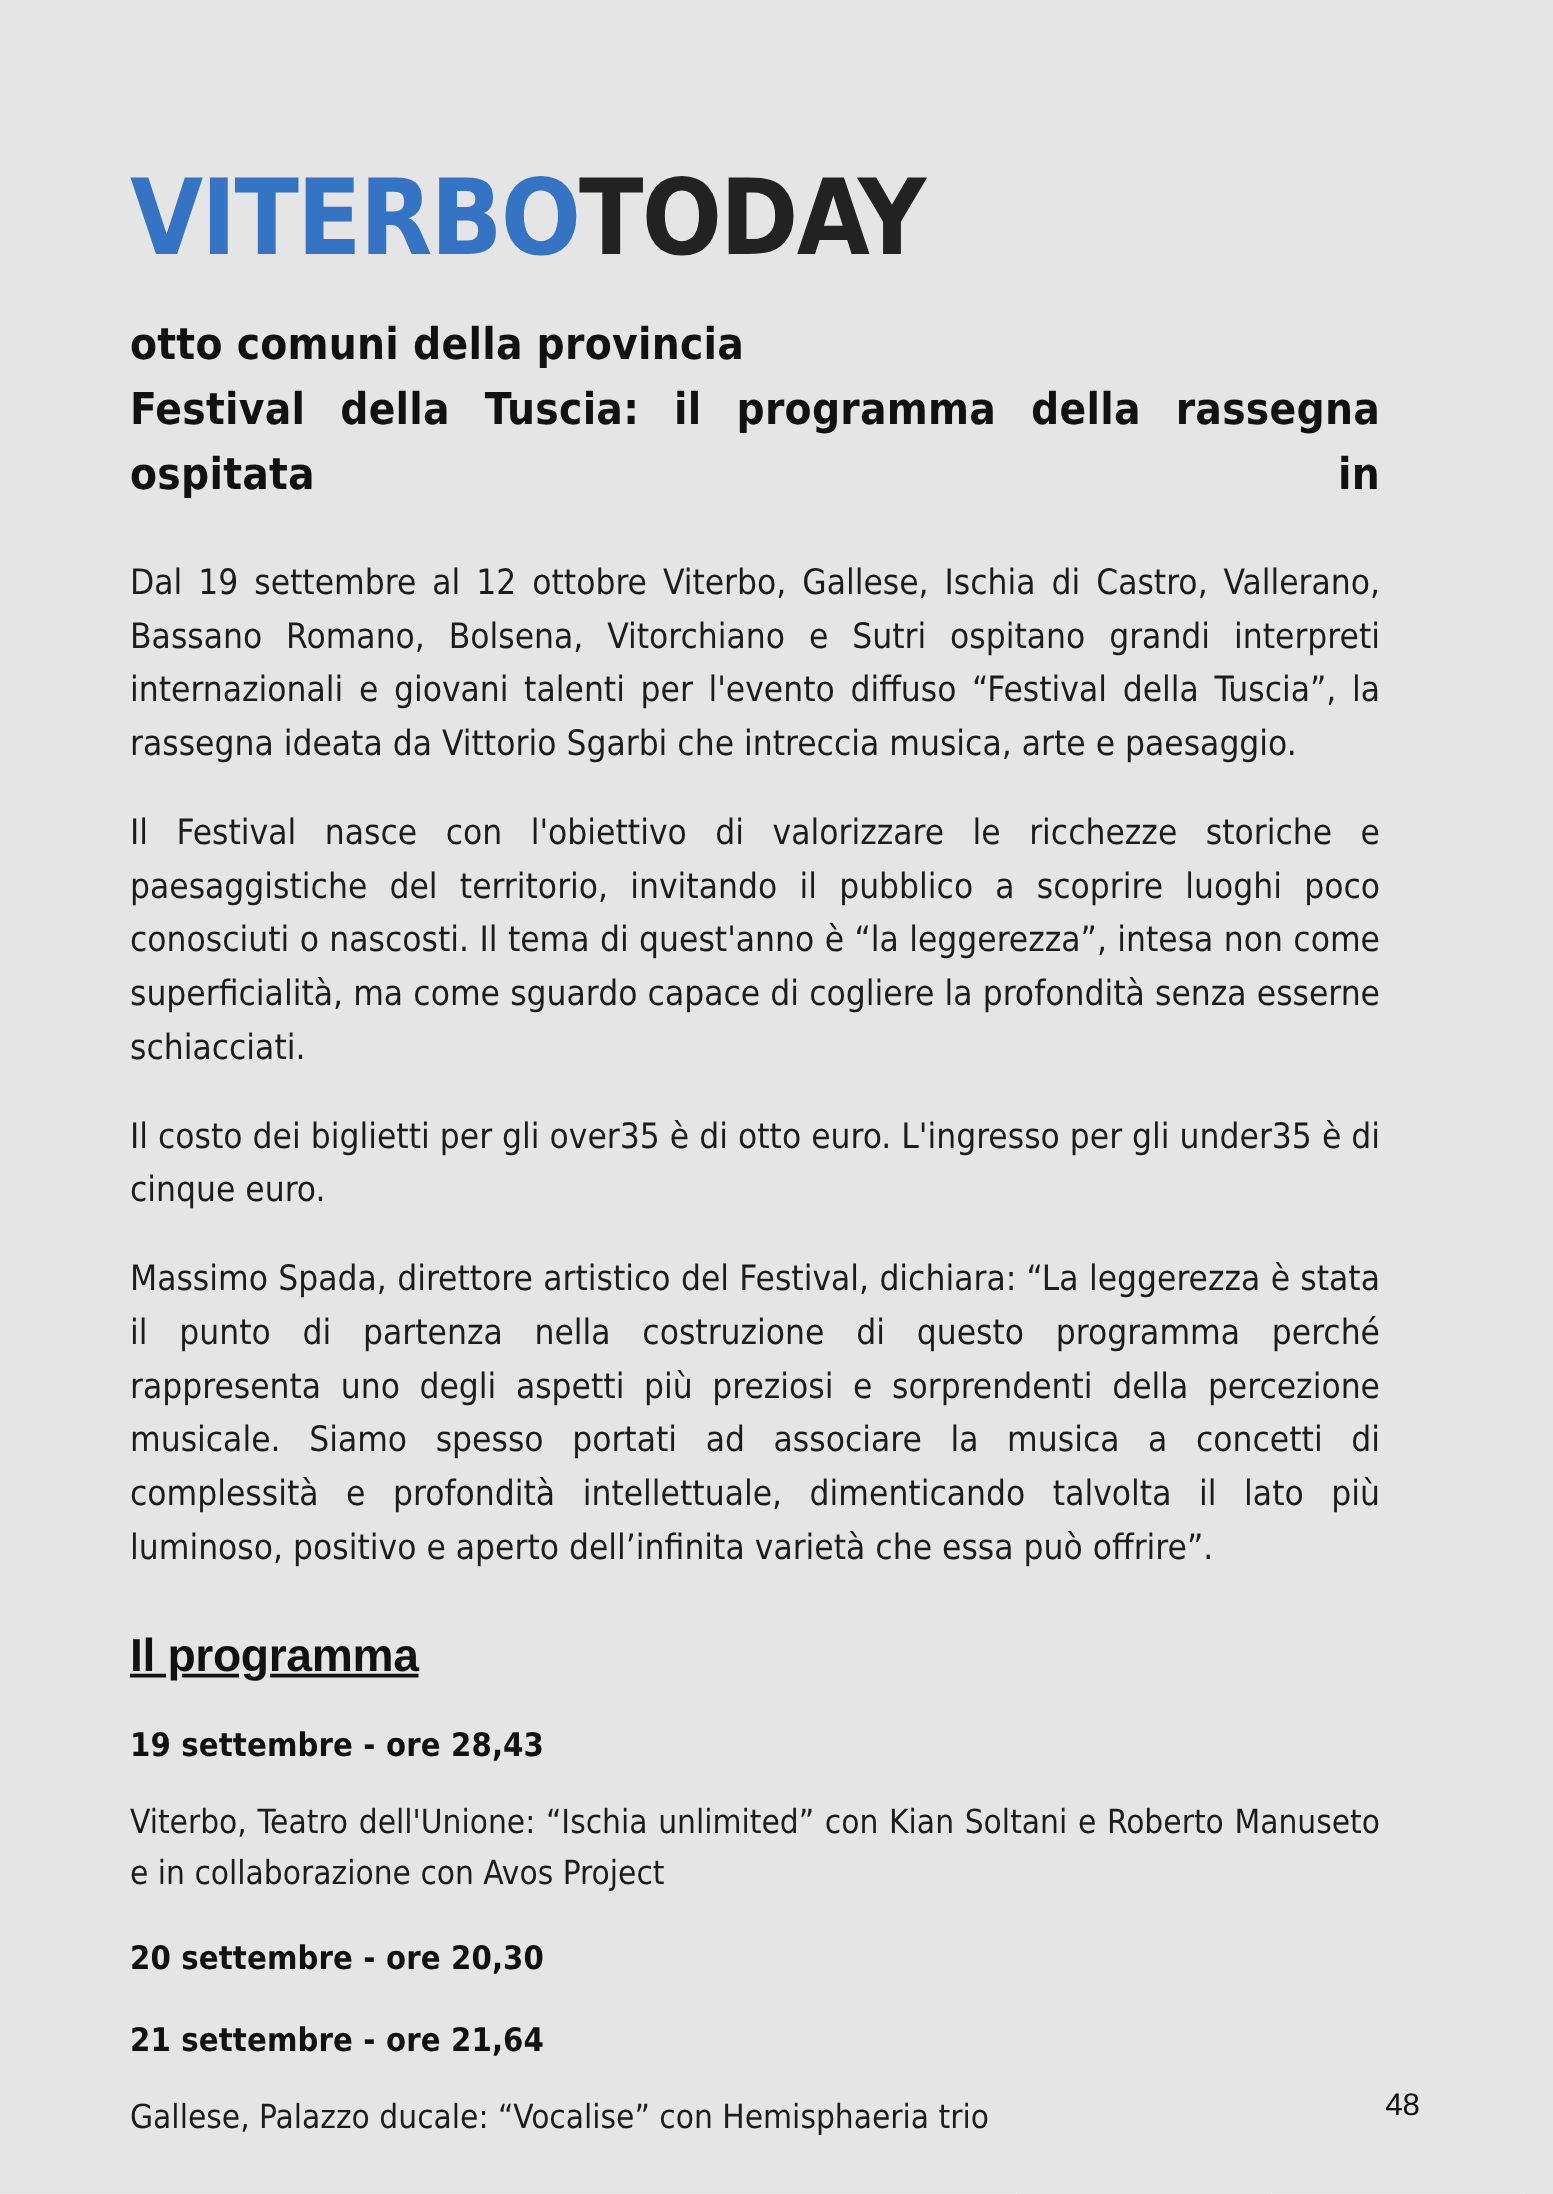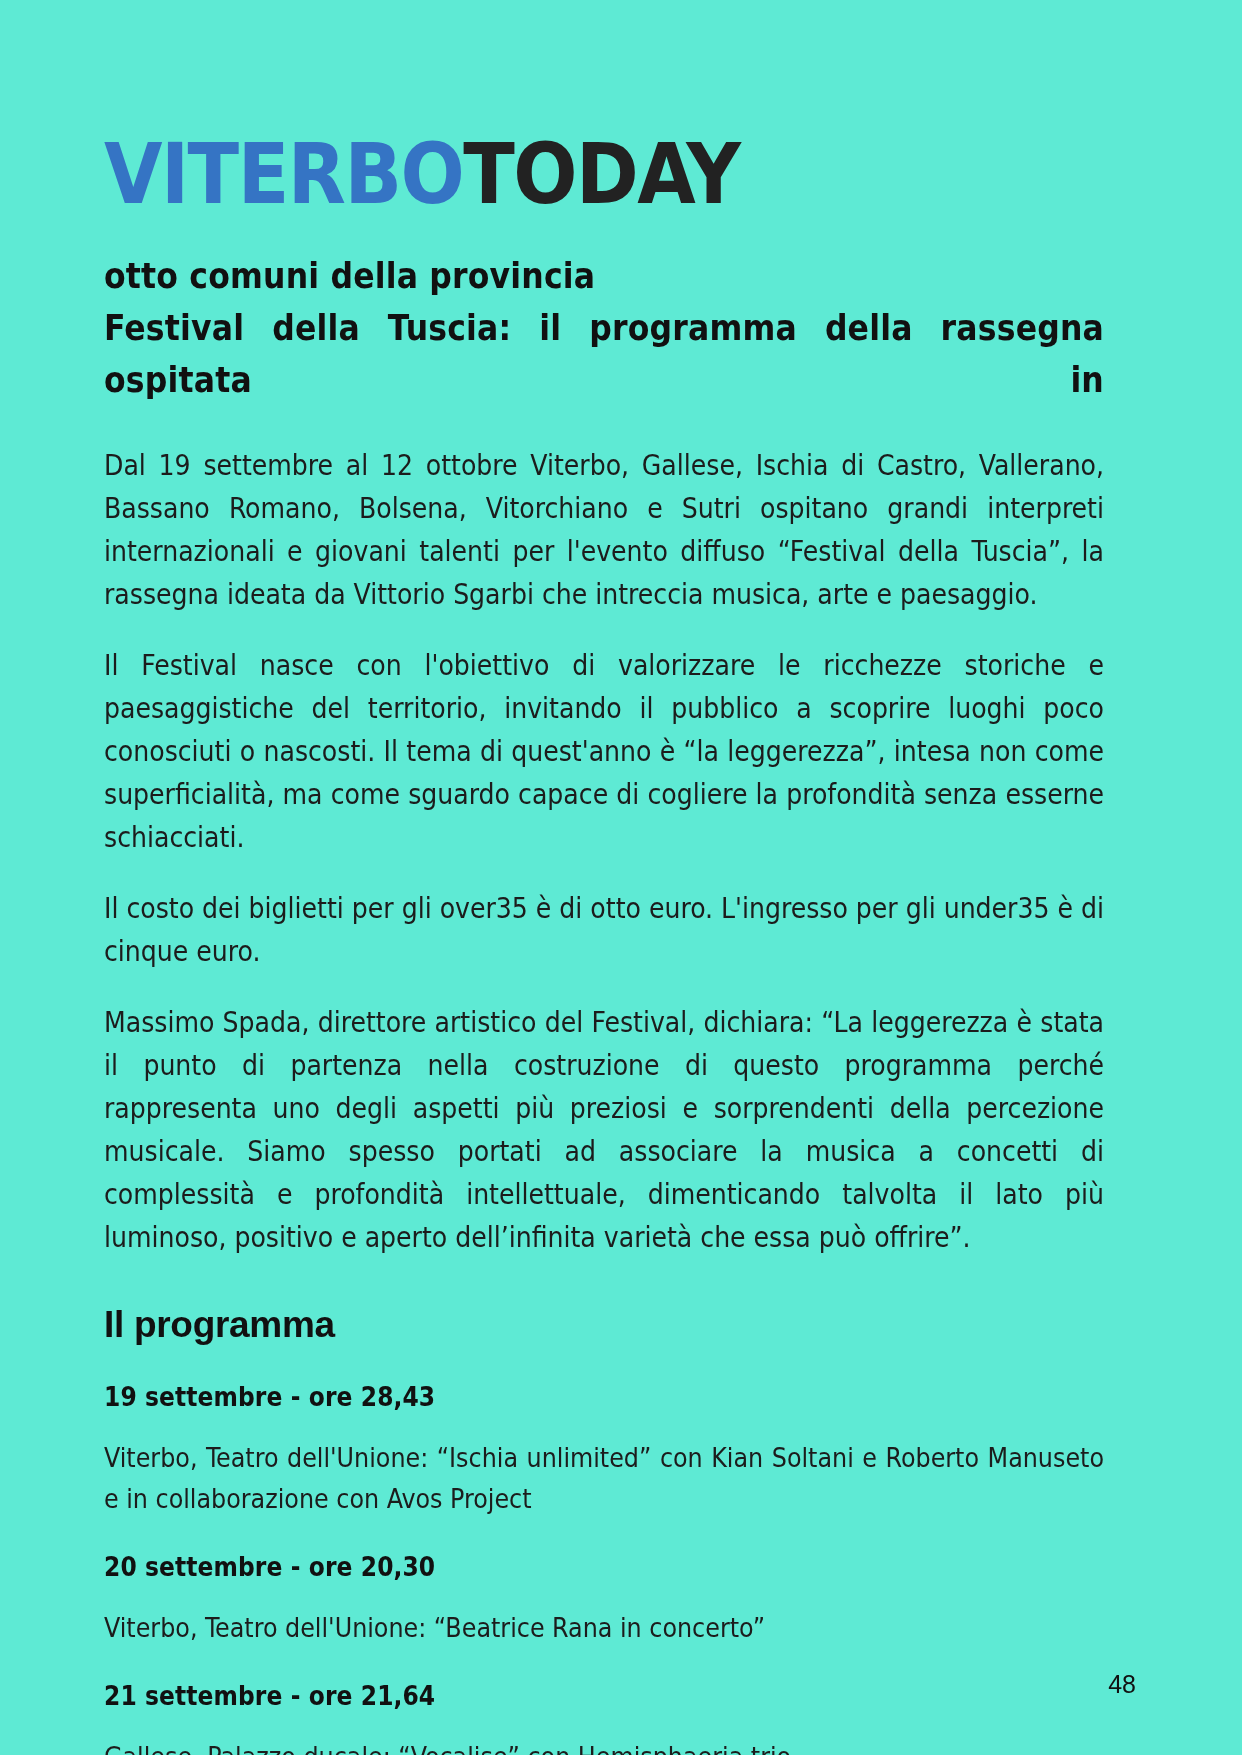--- a/index.html
+++ b/index.html
@@ -15,21 +15,21 @@
     color: #1a1a1a;
     overflow: hidden;
   }
 
   .page {
     position: absolute;
     left: 0;
     top: 0;
     width: 1242px;
     height: 1755px;
-    background: #5eead4;
+    background: #e5e5e5;
   }
 
   .content {
     position: absolute;
     left: 104px;
     top: 0;
     width: 1032px;
   }
 
   
@@ -93,20 +93,21 @@
   
   .section-heading {
     margin-top: 42px;
     margin-bottom: 4px;
     font-family: "Liberation Sans", "DejaVu Sans", sans-serif;
     font-weight: bold;
     font-size: 37px;
     line-height: 48px;
     color: #111111;
     letter-spacing: -0.3px;
+    text-decoration: underline;
   }
 
   
   .prog-date {
     margin-top: 30px;
     font-family: "DejaVu Sans Condensed", "Liberation Sans Narrow", "Liberation Sans", sans-serif;
     font-weight: bold;
     font-size: 26px;
     line-height: 36px;
     color: #111111;
@@ -154,21 +155,20 @@
     <p class="para">Il Festival nasce con l'obiettivo di valorizzare le ricchezze storiche e paesaggistiche del territorio, invitando il pubblico a scoprire luoghi poco conosciuti o nascosti. Il tema di quest'anno è “la leggerezza”, intesa non come superficialità, ma come sguardo capace di cogliere la profondità senza esserne schiacciati.</p>
     <p class="para">Il costo dei biglietti per gli over35 è di otto euro. L'ingresso per gli under35 è di cinque euro.</p>
     <p class="para">Massimo Spada, direttore artistico del Festival, dichiara: “La leggerezza è stata il punto di partenza nella costruzione di questo programma perché rappresenta uno degli aspetti più preziosi e sorprendenti della percezione musicale. Siamo spesso portati ad associare la musica a concetti di complessità e profondità intellettuale, dimenticando talvolta il lato più luminoso, positivo e aperto dell’infinita varietà che essa può offrire”.</p>
 
     <h2 class="section-heading">Il programma</h2>
 
     <div class="prog-date">19 settembre - ore 28,43</div>
     <p class="prog-desc">Viterbo, Teatro dell'Unione: “Ischia unlimited” con Kian Soltani e Roberto Manuseto e in collaborazione con Avos Project</p>
 
     <div class="prog-date">20 settembre - ore 20,30</div>
-    <p class="prog-desc single">Viterbo, Teatro dell'Unione: “Beatrice Rana in concerto”</p>
 
     <div class="prog-date">21 settembre - ore 21,64</div>
     <p class="prog-desc single">Gallese, Palazzo ducale: “Vocalise” con Hemisphaeria trio</p>
 
   </div>
 
   <div class="page-number">48</div>
 </div>
 
 </body></html>

